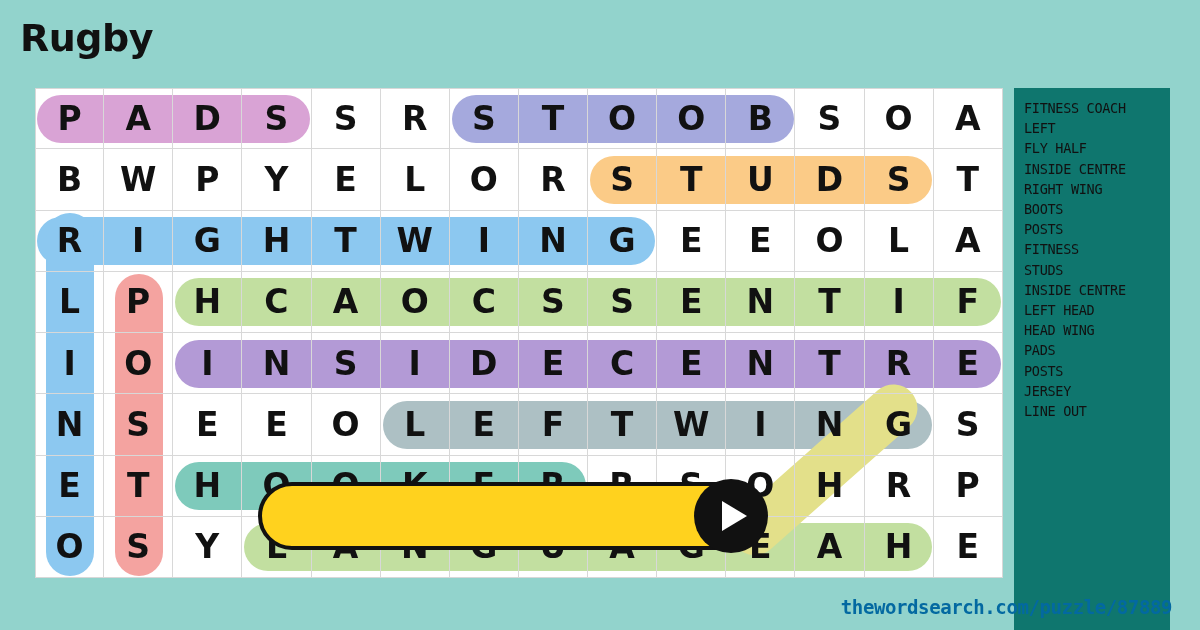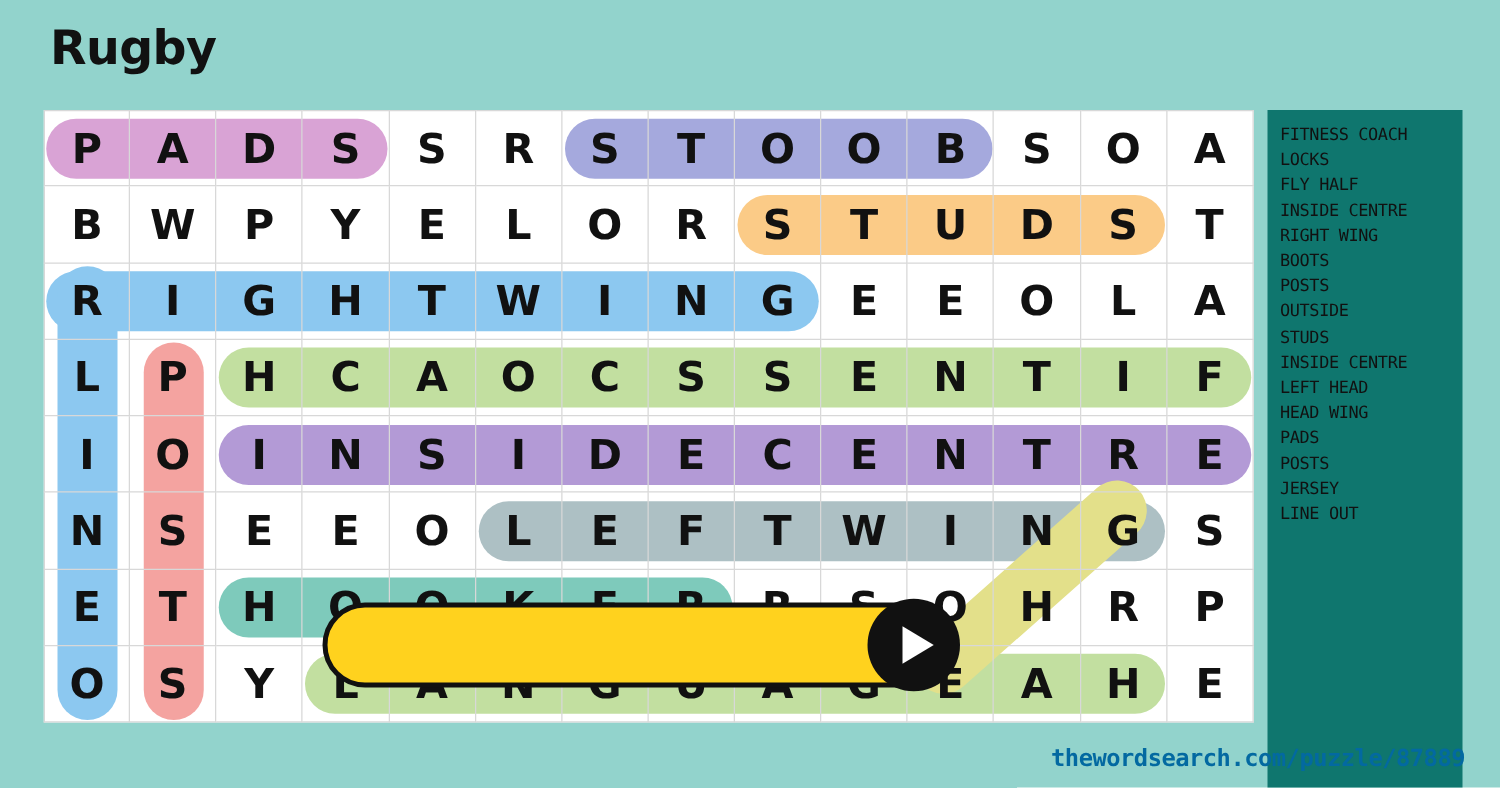--- a/index.html
+++ b/index.html
@@ -8,21 +8,21 @@
     width: 1200px; height: 630px;
     overflow: hidden;
   }
   body {
     background: #92d3cc;
     font-family: "DejaVu Sans", sans-serif;
     position: relative;
   }
   #title {
     position: absolute;
-    left: 40px; top: 16px;
+    left: 20px; top: 16px;
     font-family: "DejaVu Sans", sans-serif;
     font-size: 38px;
     font-weight: bold;
     color: #111111;
     letter-spacing: -0.5px;
   }
   #puzzle-area {
     position: absolute;
     left: 35px; top: 88px;
     width: 968px; height: 490px;
@@ -267,27 +267,27 @@
         <div class="cell">E</div>
         <div class="cell">A</div>
         <div class="cell">H</div>
         <div class="cell">E</div>
       </div>
   </div>
 </div>
 
 <div id="wordlist">
     <div class="word">FITNESS COACH</div>
-    <div class="word">LOCKS</div>
+    <div class="word">LEFT</div>
     <div class="word">FLY HALF</div>
     <div class="word">INSIDE CENTRE</div>
     <div class="word">RIGHT WING</div>
     <div class="word">BOOTS</div>
     <div class="word">POSTS</div>
-    <div class="word">OUTSIDE</div>
+    <div class="word">FITNESS</div>
     <div class="word">STUDS</div>
     <div class="word">INSIDE CENTRE</div>
     <div class="word">LEFT HEAD</div>
     <div class="word">HEAD WING</div>
     <div class="word">PADS</div>
     <div class="word">POSTS</div>
     <div class="word">JERSEY</div>
     <div class="word">LINE OUT</div>
   </div>
 

